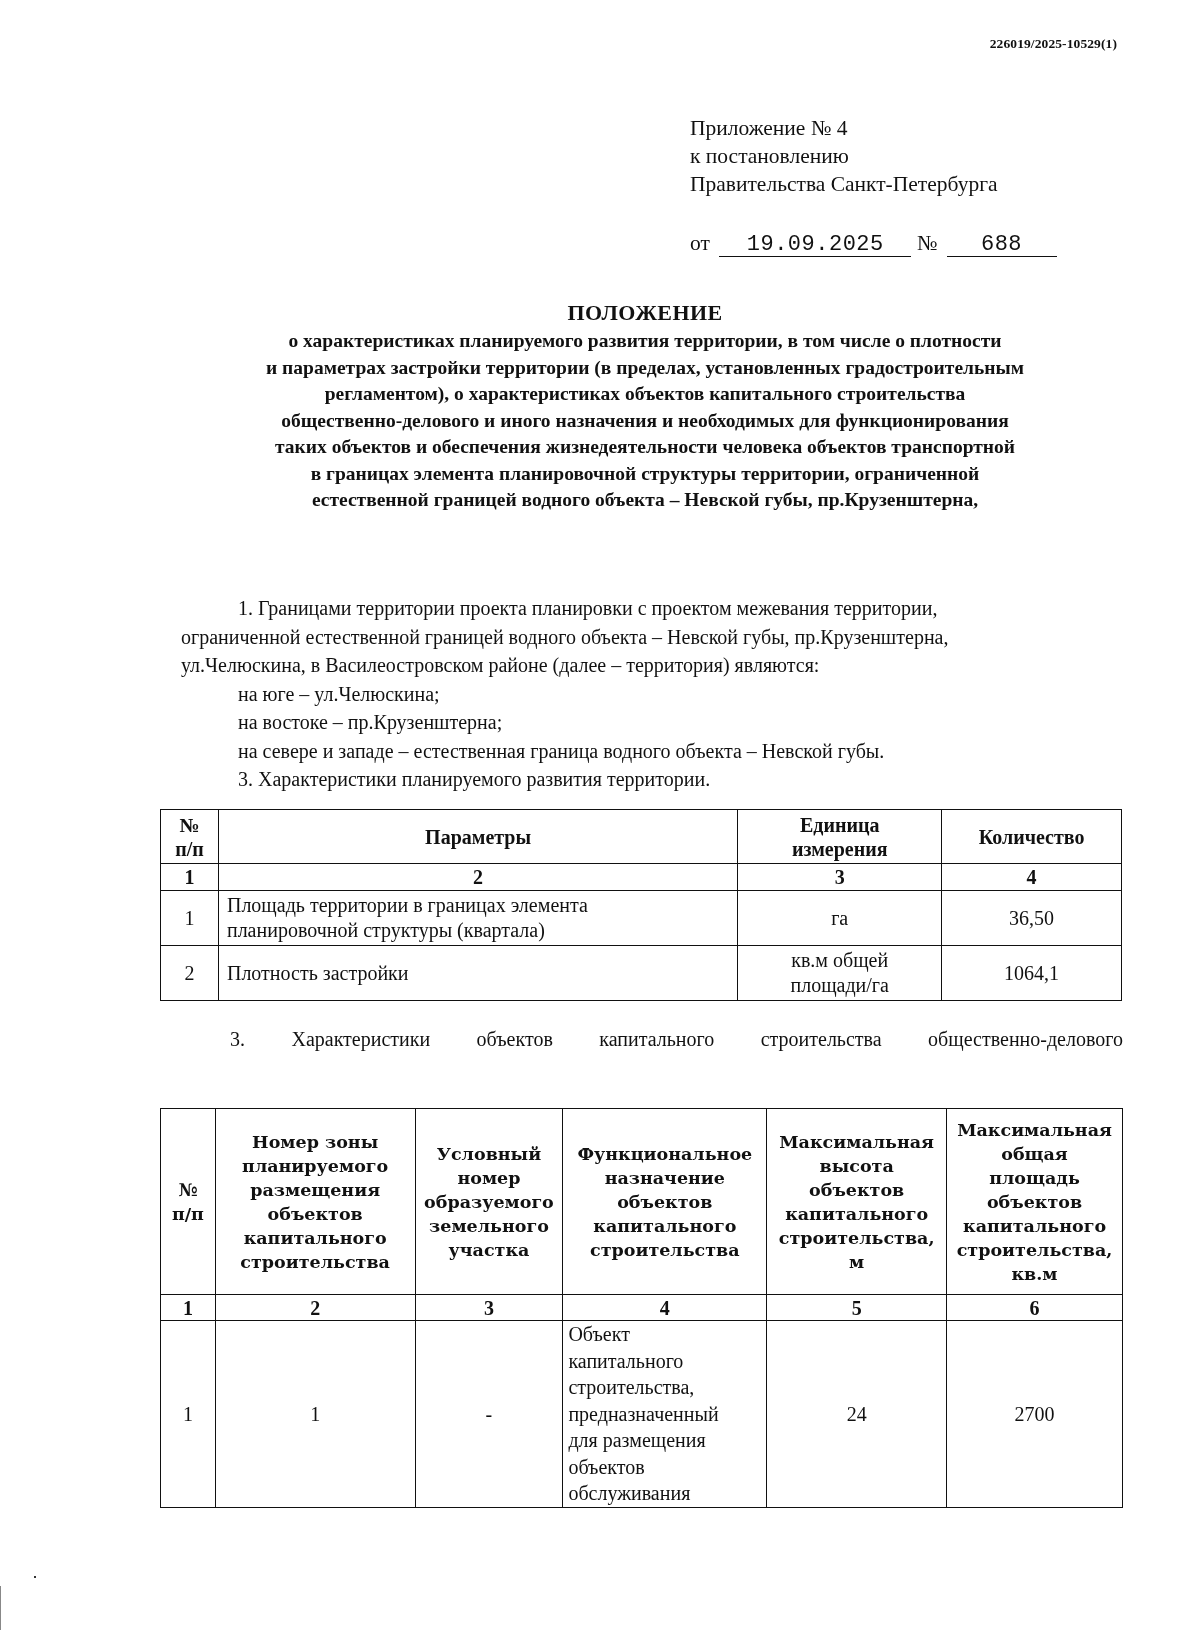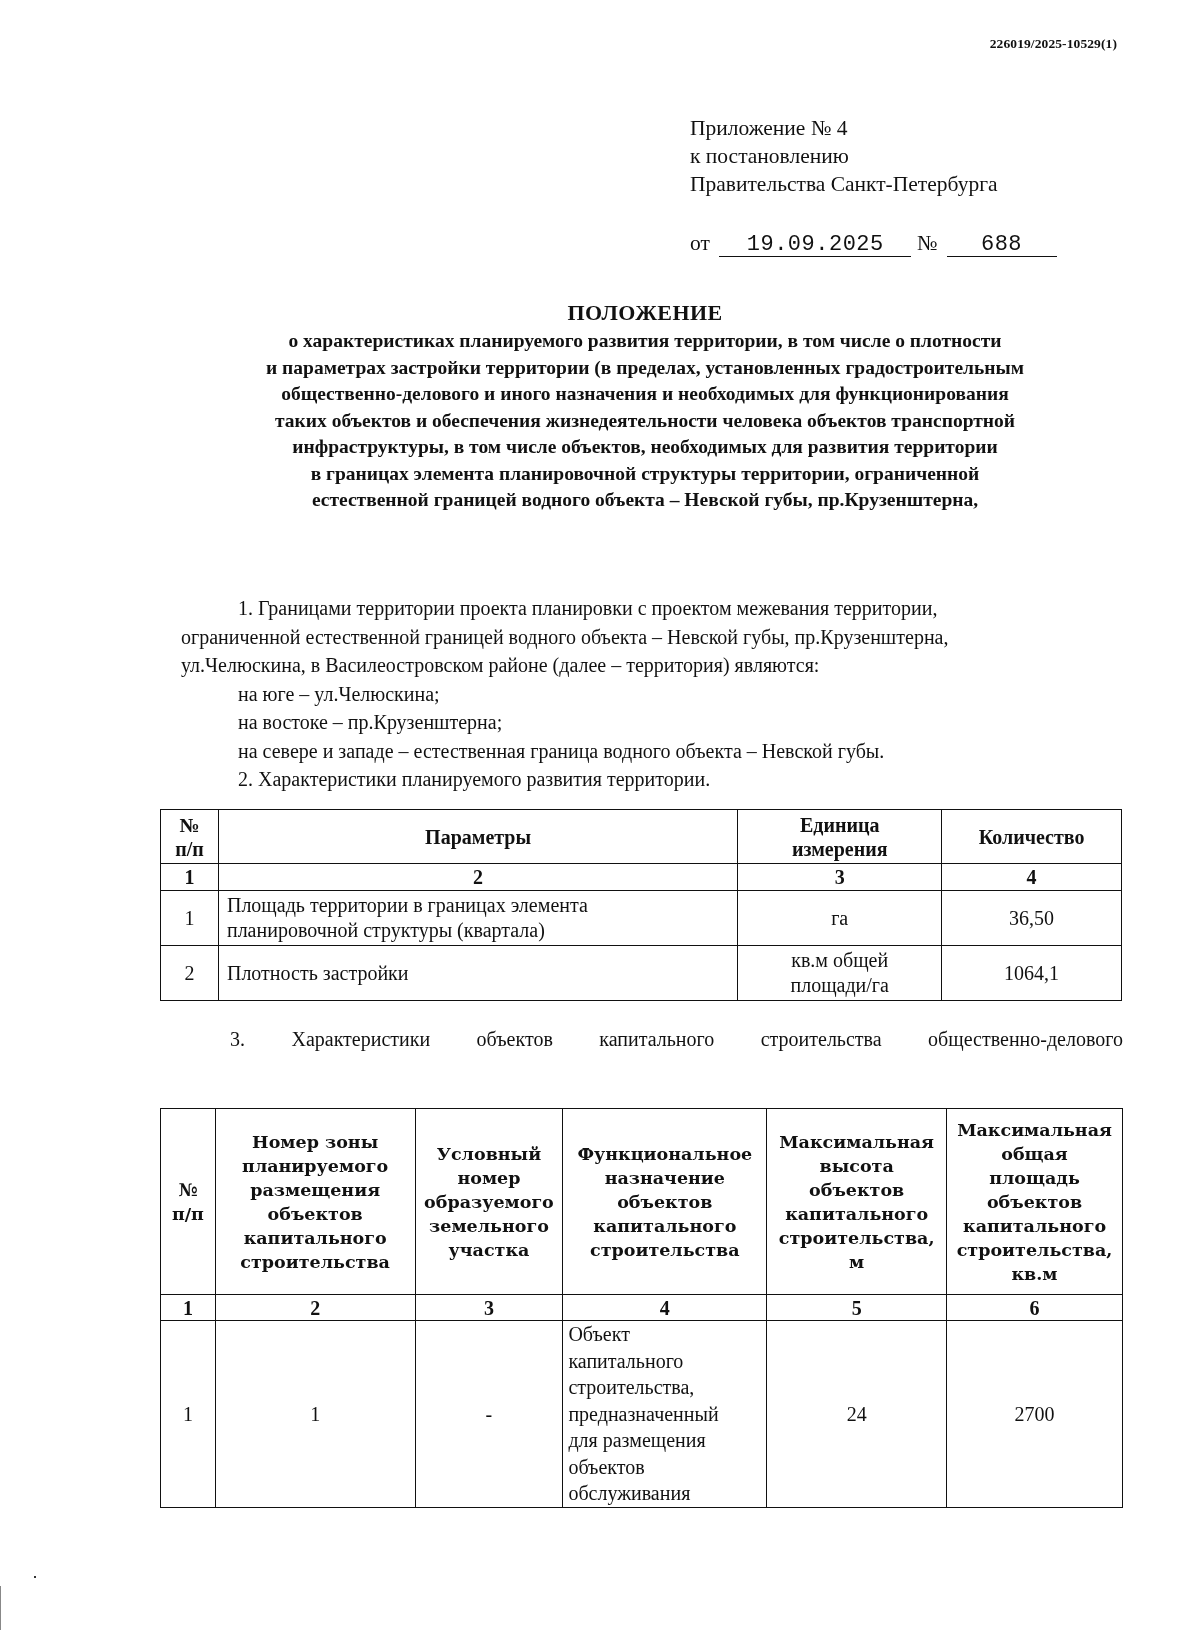--- a/index.html
+++ b/index.html
@@ -99,36 +99,36 @@
     <span>№</span>
     <span class="fill num">688</span>
   </span>
 </div>
 
 <div class="title-block">
   <div class="heading">ПОЛОЖЕНИЕ</div>
   <div class="subtitle">
     <span>о характеристиках планируемого развития территории, в том числе о плотности</span>
     <span>и параметрах застройки территории (в пределах, установленных градостроительным</span>
+    <span>регламентом), о характеристиках объектов капитального строительства</span>
     <span>общественно-делового и иного назначения и необходимых для функционирования</span>
     <span>таких объектов и обеспечения жизнедеятельности человека объектов транспортной</span>
-    <span>инфраструктуры, в том числе объектов, необходимых для развития территории</span>
     <span>в границах элемента планировочной структуры территории, ограниченной</span>
     <span>естественной границей водного объекта – Невской губы, пр.Крузенштерна,</span>
   </div>
 </div>
 
 <div class="body-text">
   <span class="p indent1">1. Границами территории проекта планировки с проектом межевания территории,</span>
   <span class="p">ограниченной естественной границей водного объекта – Невской губы, пр.Крузенштерна,</span>
   <span class="p">ул.Челюскина, в Василеостровском районе (далее – территория) являются:</span>
   <span class="p indent2">на юге – ул.Челюскина;</span>
   <span class="p indent2">на востоке – пр.Крузенштерна;</span>
   <span class="p indent2">на севере и западе – естественная граница водного объекта – Невской губы.</span>
-  <span class="p indent2">2.  Характеристики планируемого развития территории.</span>
+  <span class="p indent2">3.  Характеристики планируемого развития территории.</span>
 </div>
 
 <table class="grid" id="table1">
   <colgroup>
     <col style="width:58px">
     <col style="width:520px">
     <col style="width:204px">
     <col style="width:180px">
   </colgroup>
   <tbody>

